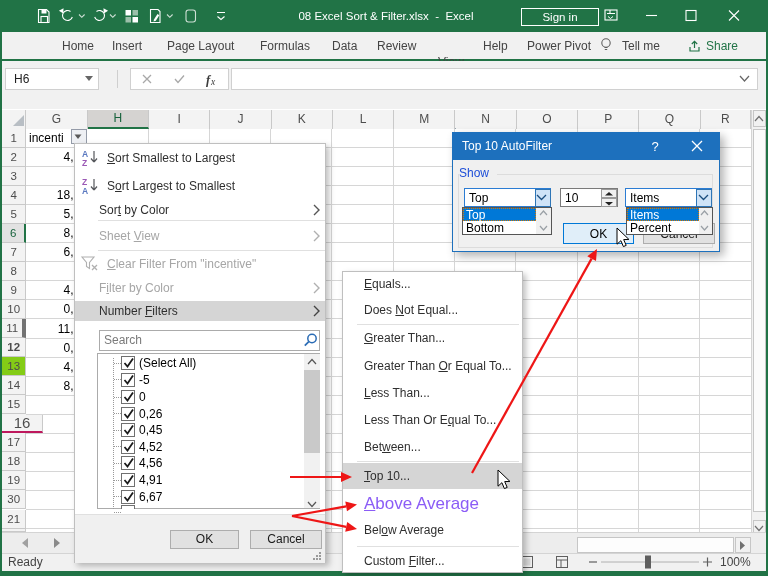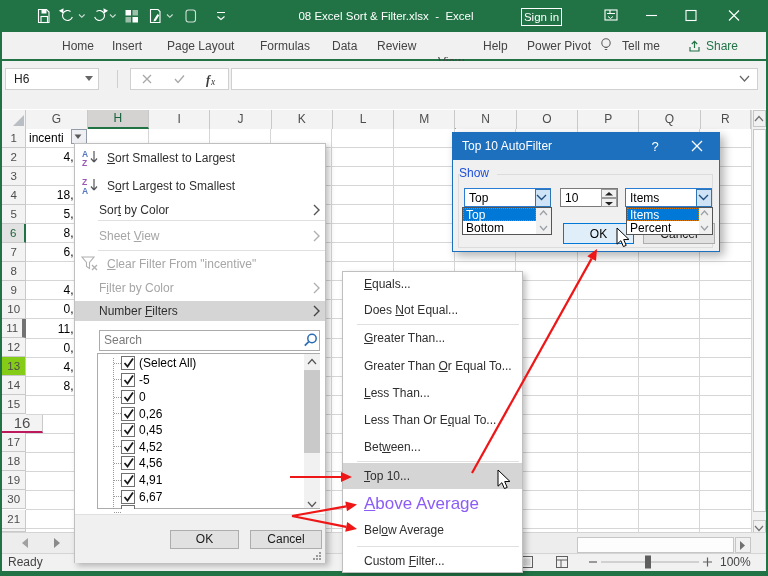--- a/index.html
+++ b/index.html
@@ -28,21 +28,21 @@
 <path d="M79,14.5 l2.8,2.8 2.8,-2.8"></path>
       <path d="M110,14.5 l2.8,2.8 2.8,-2.8"></path>
 <path d="M167,14.5 l2.8,2.8 2.8,-2.8"></path>
 <rect x="186" y="10" width="9.5" height="12" rx="2.5"></rect>
 </g>
 <g stroke="#fff" fill="none" stroke-width="1.1">
 <path d="M217,12.5 h8 M217.5,16.5 l3.5,3 3.5,-3"></path>
 </g>
 </svg>
 <div style="left:280px;top:0px;width:212px;height:32px;color:#fff;font-size:11.5px;display:flex;align-items:center;justify-content:center;">08 Excel Sort &amp; Filter.xlsx &nbsp;-&nbsp; Excel</div>
-<div style="left:521px;top:8px;width:41px;height:18px;border:1px solid #fff;color:#fff;font-size:11.5px;display:flex;align-items:center;justify-content:center;">Sign in</div>
+<div style="left:521px;top:8px;width:78px;height:18px;border:1px solid #fff;color:#fff;font-size:11.5px;display:flex;align-items:center;justify-content:center;">Sign in</div>
 <svg width="160" height="32" style="left:600;top:0">
 <g stroke="#fff" fill="none" stroke-width="1.1">
 <rect x="5" y="10" width="12" height="10"></rect>
 <path d="M7,13.5 h8 M10,10 v3.5"></path>
 <path d="M8,16.5 l2.5,2 2.5,-2" stroke-width="1"></path>
 <path d="M46,15.5 h11"></path>
 <rect x="86" y="10.5" width="10" height="10"></rect>
 <path d="M129,10.5 l10,10 M139,10.5 l-10,10"></path>
 </g>
 </svg>
@@ -112,21 +112,21 @@
 <div style="left:2px;top:147.55px;width:24.4px;height:19.05px;background:#f3f3f3;border-right:1px solid #c9c9c9;border-bottom:1px solid #c9c9c9;color:#4d4d4d;font-size:11.5px;display:flex;align-items:center;justify-content:center;">2</div>
 <div style="left:2px;top:166.6px;width:24.4px;height:19.05px;background:#f3f3f3;border-right:1px solid #c9c9c9;border-bottom:1px solid #c9c9c9;color:#4d4d4d;font-size:11.5px;display:flex;align-items:center;justify-content:center;">3</div>
 <div style="left:2px;top:185.65px;width:24.4px;height:19.05px;background:#f3f3f3;border-right:1px solid #c9c9c9;border-bottom:1px solid #c9c9c9;color:#4d4d4d;font-size:11.5px;display:flex;align-items:center;justify-content:center;">4</div>
 <div style="left:2px;top:204.7px;width:24.4px;height:19.05px;background:#f3f3f3;border-right:1px solid #c9c9c9;border-bottom:1px solid #c9c9c9;color:#4d4d4d;font-size:11.5px;display:flex;align-items:center;justify-content:center;">5</div>
 <div style="left:2px;top:223.75px;width:24.4px;height:19.05px;background:#e2e2e2;border-right:2px solid #217346;border-bottom:1px solid #c9c9c9;color:#17623c;font-size:11.5px;display:flex;align-items:center;justify-content:center;">6</div>
 <div style="left:2px;top:242.8px;width:24.4px;height:19.05px;background:#f3f3f3;border-right:1px solid #c9c9c9;border-bottom:1px solid #c9c9c9;color:#4d4d4d;font-size:11.5px;display:flex;align-items:center;justify-content:center;">7</div>
 <div style="left:2px;top:261.85px;width:24.4px;height:19.05px;background:#f3f3f3;border-right:1px solid #c9c9c9;border-bottom:1px solid #c9c9c9;color:#4d4d4d;font-size:11.5px;display:flex;align-items:center;justify-content:center;">8</div>
 <div style="left:2px;top:280.9px;width:24.4px;height:19.05px;background:#f3f3f3;border-right:1px solid #c9c9c9;border-bottom:1px solid #c9c9c9;color:#4d4d4d;font-size:11.5px;display:flex;align-items:center;justify-content:center;">9</div>
 <div style="left:2px;top:299.95000000000005px;width:24.4px;height:19.05px;background:#f3f3f3;border-right:1px solid #c9c9c9;border-bottom:1px solid #c9c9c9;color:#4d4d4d;font-size:11.5px;display:flex;align-items:center;justify-content:center;">10</div>
 <div style="left:2px;top:319.0px;width:24.4px;height:19.05px;background:#f3f3f3;border-right:4px solid #737373;border-bottom:1px solid #c9c9c9;color:#4d4d4d;font-size:11.5px;display:flex;align-items:center;justify-content:center;">11</div>
-<div style="left:2px;top:338.05px;width:24.4px;height:19.05px;background:#f3f3f3;border-right:1px solid #c9c9c9;border-bottom:1px solid #c9c9c9;color:#4d4d4d;font-size:11.5px;display:flex;align-items:center;justify-content:center;">12</div>
+<div style="left:2px;top:338.05px;width:24.4px;height:19.05px;background:#f3f3f3;border-right:1px solid #c9c9c9;border-bottom:1px solid #c9c9c9;color:#4d4d4d;font-size:11.5px;display:flex;align-items:center;justify-content:center;font-weight:bold;">12</div>
 <div style="left:2px;top:357.1px;width:24.4px;height:19.05px;background:#84cc16;border-right:1px solid #c9c9c9;border-bottom:1px solid #c9c9c9;color:#4d4d4d;font-size:11.5px;display:flex;align-items:center;justify-content:center;">13</div>
 <div style="left:2px;top:376.15px;width:24.4px;height:19.05px;background:#f3f3f3;border-right:1px solid #c9c9c9;border-bottom:1px solid #c9c9c9;color:#4d4d4d;font-size:11.5px;display:flex;align-items:center;justify-content:center;">14</div>
 <div style="left:2px;top:395.2px;width:24.4px;height:19.05px;background:#f3f3f3;border-right:1px solid #c9c9c9;border-bottom:1px solid #c9c9c9;color:#4d4d4d;font-size:11.5px;display:flex;align-items:center;justify-content:center;">15</div>
 <div style="left:2px;top:414.25px;width:41px;height:19.05px;background:#f3f3f3;border-right:1px solid #c9c9c9;border-bottom:2px solid #be185d;color:#4d4d4d;font-size:15px;display:flex;align-items:center;justify-content:center;">16</div>
 <div style="left:2px;top:433.3px;width:24.4px;height:19.05px;background:#f3f3f3;border-right:1px solid #c9c9c9;border-bottom:1px solid #c9c9c9;color:#4d4d4d;font-size:11.5px;display:flex;align-items:center;justify-content:center;">17</div>
 <div style="left:2px;top:452.35px;width:24.4px;height:19.05px;background:#f3f3f3;border-right:1px solid #c9c9c9;border-bottom:1px solid #c9c9c9;color:#4d4d4d;font-size:11.5px;display:flex;align-items:center;justify-content:center;">18</div>
 <div style="left:2px;top:471.40000000000003px;width:24.4px;height:19.05px;background:#f3f3f3;border-right:1px solid #c9c9c9;border-bottom:1px solid #c9c9c9;color:#4d4d4d;font-size:11.5px;display:flex;align-items:center;justify-content:center;">19</div>
 <div style="left:2px;top:490.45px;width:24.4px;height:19.05px;background:#f3f3f3;border-right:1px solid #c9c9c9;border-bottom:1px solid #c9c9c9;color:#4d4d4d;font-size:11.5px;display:flex;align-items:center;justify-content:center;">30</div>
 <div style="left:2px;top:509.5px;width:24.4px;height:19.05px;background:#f3f3f3;border-right:1px solid #c9c9c9;border-bottom:1px solid #c9c9c9;color:#4d4d4d;font-size:11.5px;display:flex;align-items:center;justify-content:center;">21</div>
 <div style="left:2px;top:528.55px;width:24.4px;height:3.4500000000000455px;background:#f3f3f3;border-right:1px solid #c9c9c9;border-bottom:1px solid #c9c9c9;color:#4d4d4d;font-size:11.5px;display:flex;align-items:center;justify-content:center;"></div>

